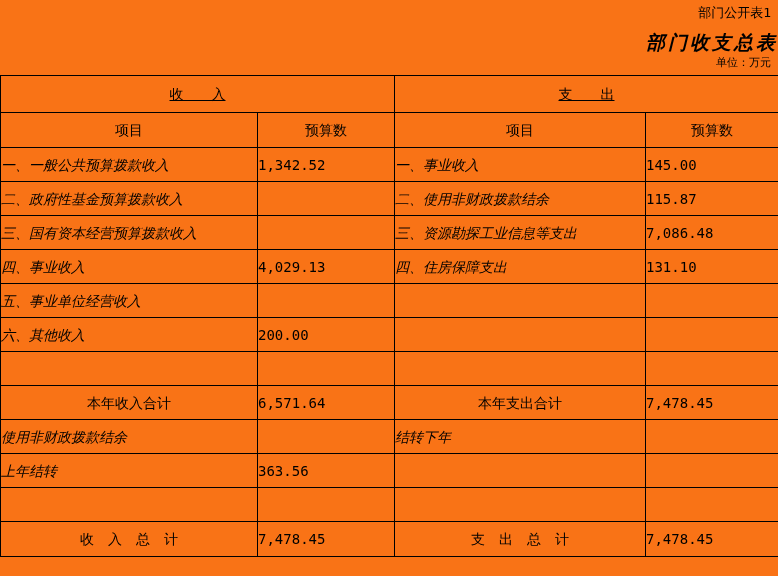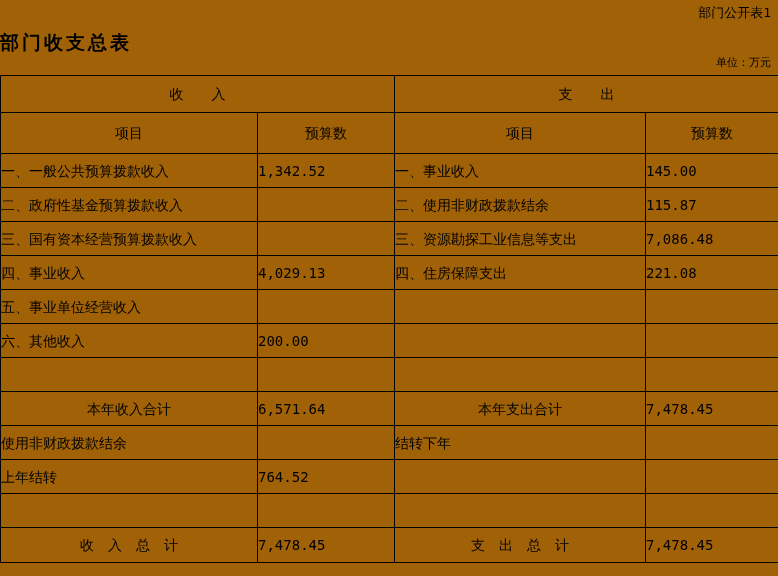--- a/index.html
+++ b/index.html
@@ -1,44 +1,45 @@
 <!DOCTYPE html>
 <html><head>
 <meta charset="utf-8">
 <style>
   * { box-sizing: border-box; }
   html, body { margin: 0; padding: 0; background: #ffffff; }
   .page {
     position: relative;
     width: 778px;
     height: 576px;
-    background: #a16207;
+    background: #f97316;
     font-family: "DejaVu Sans Mono", "DejaVu Sans", "Liberation Sans", sans-serif;
     color: #000000;
     overflow: hidden;
   }
   .corner-label {
     position: absolute;
     top: 5px;
     right: 7px;
     font-size: 13px;
     line-height: 15px;
     white-space: nowrap;
   }
   .page-title {
     position: absolute;
     top: 31px;
     left: 0;
     width: 100%;
-    text-align: left;
+    text-align: right;
     font-size: 19px;
     font-weight: bold;
     letter-spacing: 3px;
     line-height: 22px;
     white-space: nowrap;
+    font-style: italic;
   }
   .unit-label {
     position: absolute;
     top: 55px;
     right: 7px;
     font-size: 11px;
     line-height: 15px;
     white-space: nowrap;
   }
   table.budget {
@@ -51,27 +52,27 @@
   }
   table.budget td {
     border: 1px solid #000000;
     font-size: 14px;
     line-height: 16px;
     padding: 0;
     overflow: hidden;
     white-space: nowrap;
     vertical-align: middle;
   }
-  tr.head1 { height: 37px; }
-  tr.head2 { height: 41px; }
+  tr.head1 { height: 37px; text-decoration: underline; }
+  tr.head2 { height: 35px; }
   tr.row   { height: 34px; }
   tr.last  { height: 35px; }
   td.sec-header { text-align: center; }
   td.col-header { text-align: center; }
-  td.item { text-align: left; padding-left: 5px; }
+  td.item { text-align: left; padding-left: 5px; font-style: italic; }
   td.num  { padding-right: 5px; }
   td.center { text-align: center; padding-left: 0; margin-left: 8px; }
   tr.total td { font-weight: normal; }
 </style>
 </head>
 <body>
 
 <div class="page">
 
   <div class="corner-label">部门公开表1</div>
@@ -117,21 +118,21 @@
       <td class="item">三、国有资本经营预算拨款收入</td>
       <td class="num"></td>
       <td class="item">三、资源勘探工业信息等支出</td>
       <td class="num">7,086.48</td>
     </tr>
 
     <tr class="row">
       <td class="item">四、事业收入</td>
       <td class="num">4,029.13</td>
       <td class="item">四、住房保障支出</td>
-      <td class="num">221.08</td>
+      <td class="num">131.10</td>
     </tr>
 
     <tr class="row">
       <td class="item">五、事业单位经营收入</td>
       <td class="num"></td>
       <td class="item"></td>
       <td class="num"></td>
     </tr>
 
     <tr class="row">
@@ -157,21 +158,21 @@
 
     <tr class="row">
       <td class="item">使用非财政拨款结余</td>
       <td class="num"></td>
       <td class="item">结转下年</td>
       <td class="num"></td>
     </tr>
 
     <tr class="row">
       <td class="item">上年结转</td>
-      <td class="num">764.52</td>
+      <td class="num">363.56</td>
       <td class="item"></td>
       <td class="num"></td>
     </tr>
 
     <tr class="row">
       <td class="item"></td>
       <td class="num"></td>
       <td class="item"></td>
       <td class="num"></td>
     </tr>

